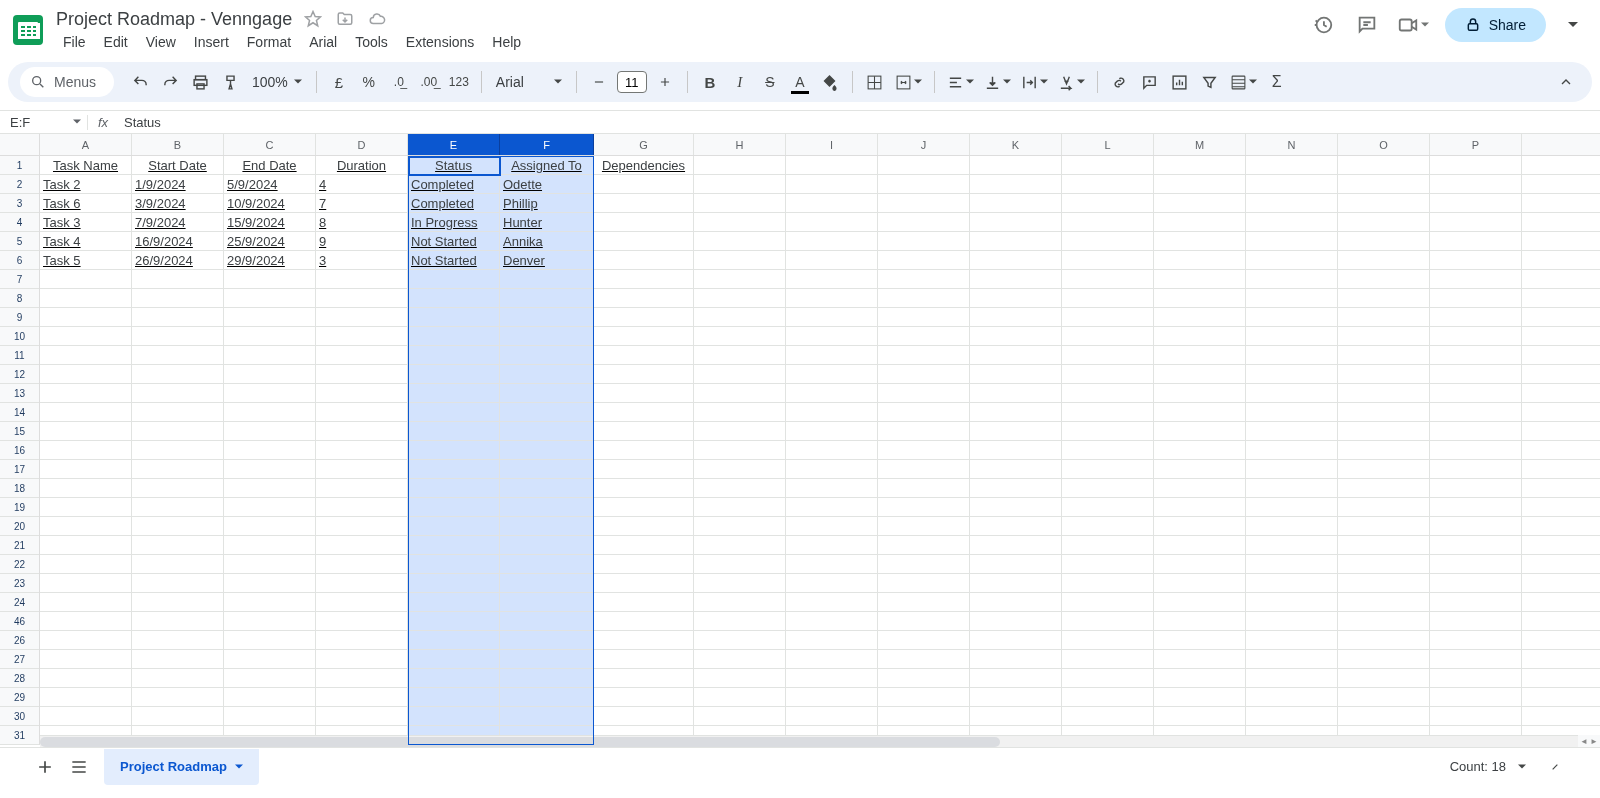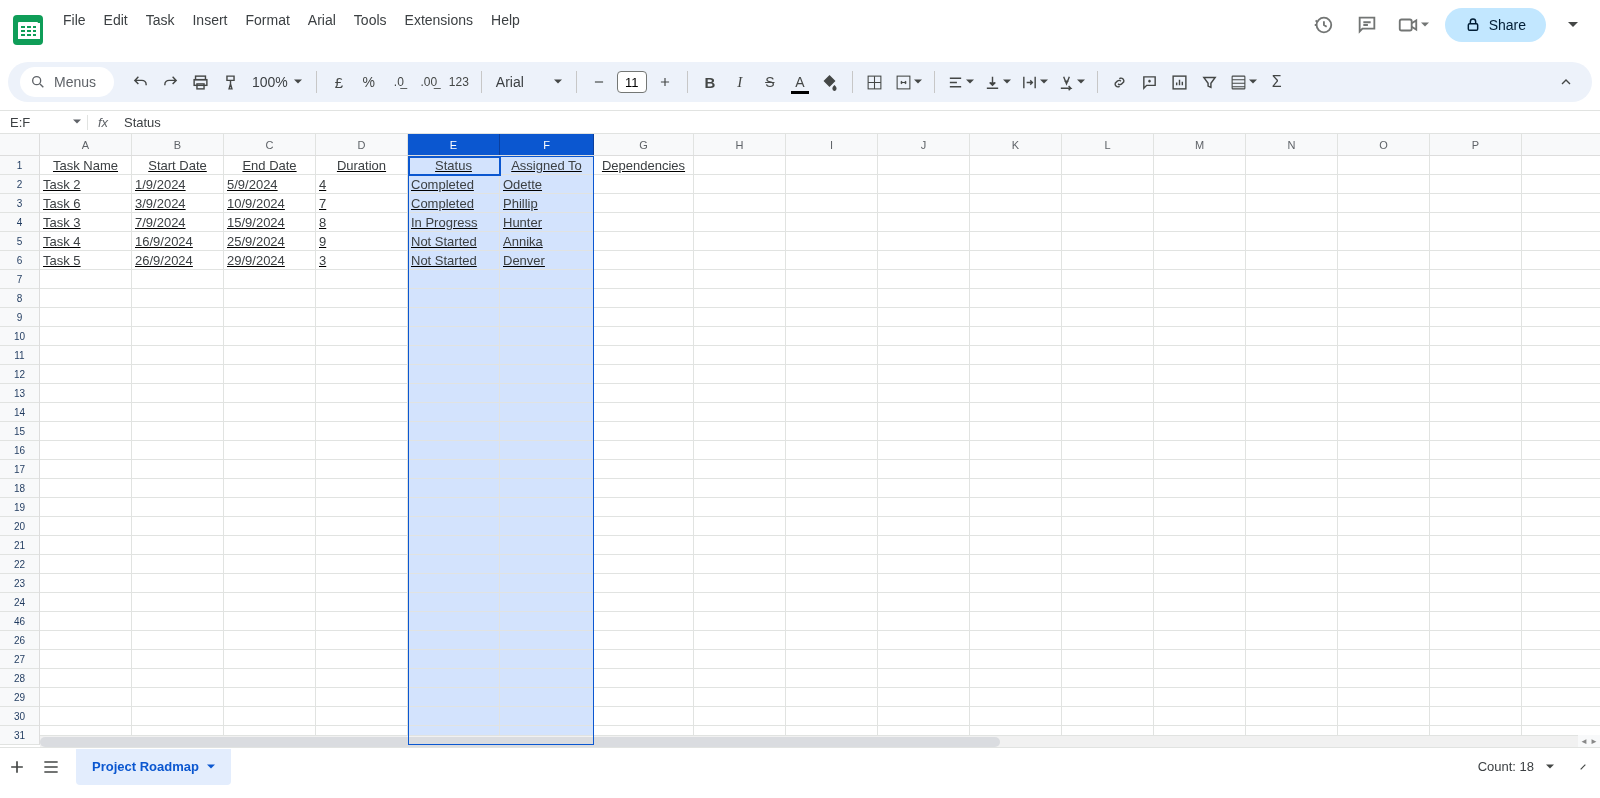--- a/index.html
+++ b/index.html
@@ -63,41 +63,60 @@
 .sel-border { position: absolute; pointer-events: none; border: 1px solid #0b57d0; z-index: 4; }
 .active-cell { position: absolute; pointer-events: none; border: 2px solid #0b57d0; z-index: 5; box-sizing: border-box; }
 
 
 .hscroll-track { position: absolute; bottom: 0; left: 40px; right: 22px; height: 12px; background: #f1f1f1; border-top: 1px solid #e1e3e1; }
 .hscroll-thumb { position: absolute; top: 1px; left: 0; width: 960px; height: 10px; background: #dadce0; border-radius: 6px; }
 .vscroll-spot { position: absolute; bottom: 0; right: 0; width: 22px; height: 12px; background: #f8f9fa; display: flex; align-items: center; justify-content: center; gap: 2px; }
 .vscroll-spot span { font-size: 8px; color: #888; cursor: pointer; }
 
 
-.sheet-bar { display: flex; align-items: center; height: 38px; border-top: 1px solid #e1e3e1; padding: 0 0; }
+.sheet-bar { display: flex; align-items: center; height: 38px; border-top: 1px solid #e1e3e1; padding: 0 28px; }
 .sheet-btn { width: 34px; height: 34px; display: flex; align-items: center; justify-content: center; cursor: pointer; color: #444746; border-radius: 4px; }
 .sheet-tab { display: flex; align-items: center; gap: 8px; background: #e3edfd; color: #0b57d0; font-weight: 600; font-size: 13px; padding: 0 16px; height: 36px; border-radius: 0 0 4px 4px; cursor: pointer; margin-left: 8px; }
 .sheet-right { margin-left: auto; display: flex; align-items: center; gap: 12px; font-size: 13px; color: #3c4043; }
 
 svg { display: block; }
 </style>
 </head>
 <body>
 
 <div class="header">
   <div class="logo-box">
     <div class="logo">
         <div class="logo-grid"></div>
       </div>
   </div>
   <div class="title-area">
+    <div class="title-row">
+      <div class="doc-title">Project Roadmap - Venngage</div>
+      <div class="title-icon">
+        <svg width="18" height="18" viewBox="0 0 24 24" fill="none" stroke="#5f6368" stroke-width="2">
+            <path d="M12 2l2.9 6.6 7.1.6-5.4 4.8 1.7 7L12 17l-6.3 4 1.7-7L2 9.2l7.1-.6z"></path>
+          </svg>
+      </div>
+      <div class="title-icon">
+        <svg width="18" height="18" viewBox="0 0 24 24" fill="none" stroke="#5f6368" stroke-width="2">
+            <path d="M3 6a2 2 0 012-2h4l2 2h8a2 2 0 012 2v9a2 2 0 01-2 2H5a2 2 0 01-2-2V6z"></path>
+            <path d="M12 10v6M9 13l3 3 3-3"></path>
+          </svg>
+      </div>
+      <div class="title-icon">
+        <svg width="20" height="18" viewBox="0 0 24 24" fill="none" stroke="#5f6368" stroke-width="2">
+            <path d="M18 18H7a4 4 0 010-8 5 5 0 019.6-1.5A4 4 0 0118 18z"></path>
+          </svg>
+      </div>
+    </div>
     <div class="menu-row" id="menu-row">
         <div class="menu-item">File</div>
         <div class="menu-item">Edit</div>
-        <div class="menu-item">Task</div>
+        <div class="menu-item">View</div>
         <div class="menu-item">Insert</div>
         <div class="menu-item">Format</div>
         <div class="menu-item">Arial</div>
         <div class="menu-item">Tools</div>
         <div class="menu-item">Extensions</div>
         <div class="menu-item">Help</div>
       </div>
   </div>
   <div class="header-right">
     <div class="hdr-btn">

